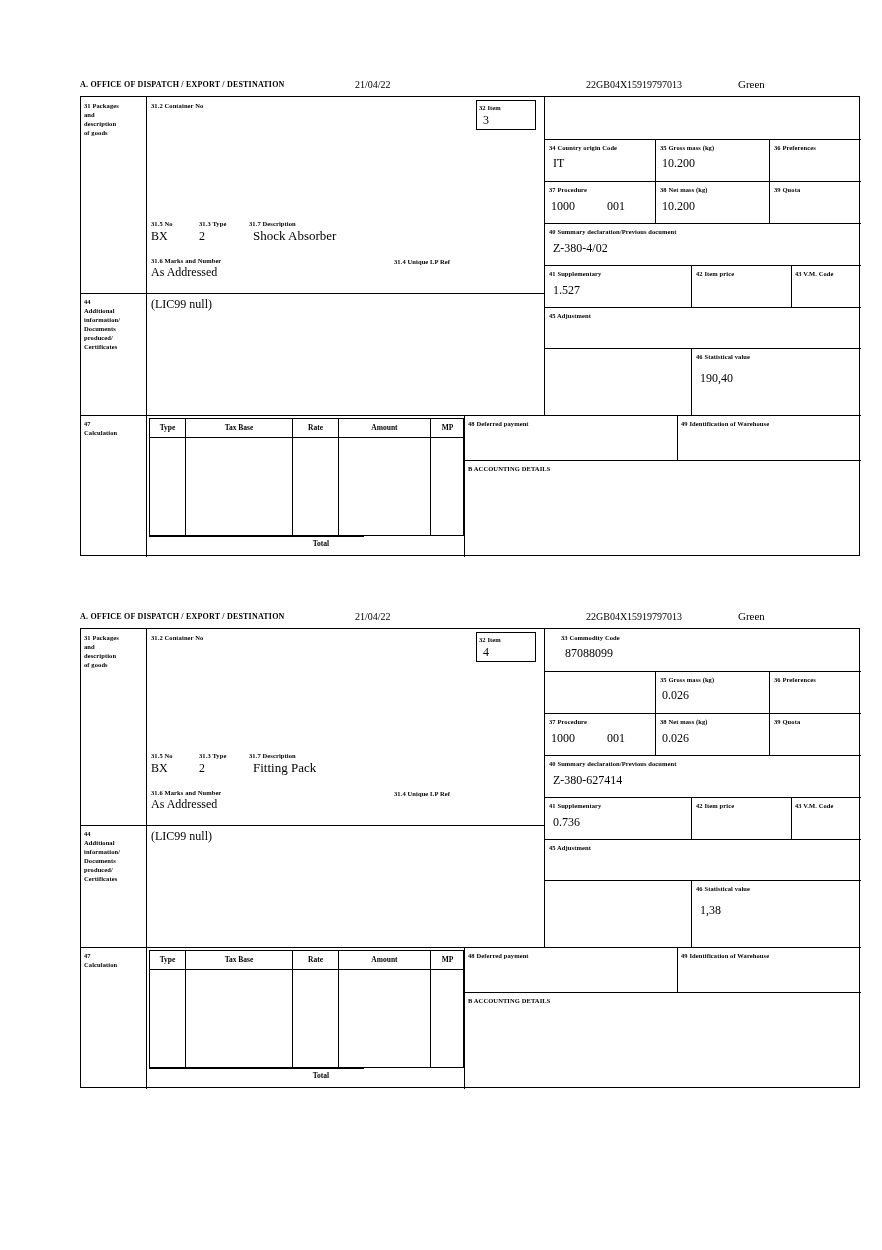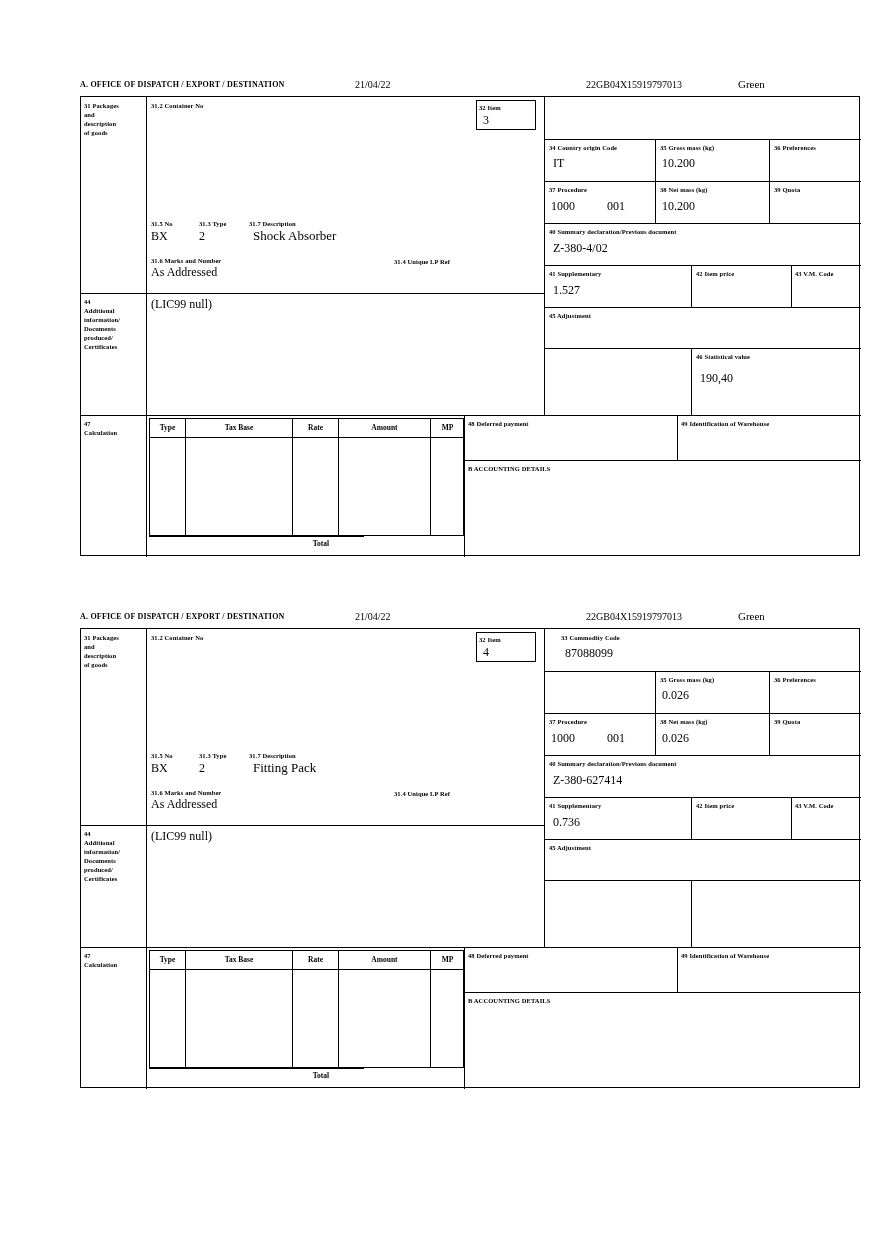--- a/index.html
+++ b/index.html
@@ -410,20 +410,24 @@
       </div>
       <div class="hline" style="left:464px; top:210px; width:316px;"></div>
 
       <div class="cell" style="left:464px; top:210px; width:316px; height:41px;">
         <div class="lbl" style="position:absolute; left:4px; top:4px;">45 Adjustment</div>
         <div class="val" style="position:absolute; left:8px; top:18px;"></div>
       </div>
       <div class="hline" style="left:464px; top:251px; width:316px;"></div>
 
       <div class="vline" style="left:610px; top:251px; height:67px;"></div>
+      <div class="cell" style="left:611px; top:251px; width:169px; height:67px;">
+        <div class="lbl" style="position:absolute; left:4px; top:4px;">46 Statistical value</div>
+        <div class="val" style="position:absolute; left:8px; top:23px; font-size:12px;">1,38</div>
+      </div>
 
       <div class="cell lbl" style="left:3px; top:200px; width:62px;">
         <div>44</div>
         <div>Additional</div>
         <div>information/</div>
         <div>Documents</div>
         <div>produced/</div>
         <div>Certificates</div>
       </div>
       <div class="cell val" style="left:70px; top:200px; width:380px; font-size:12px;">(LIC99 null)</div>

